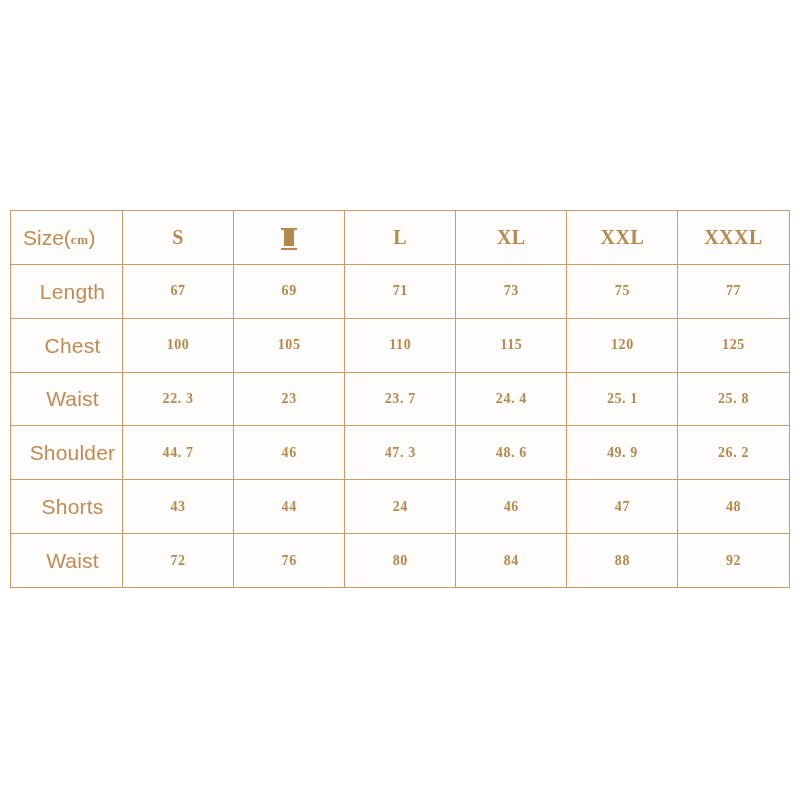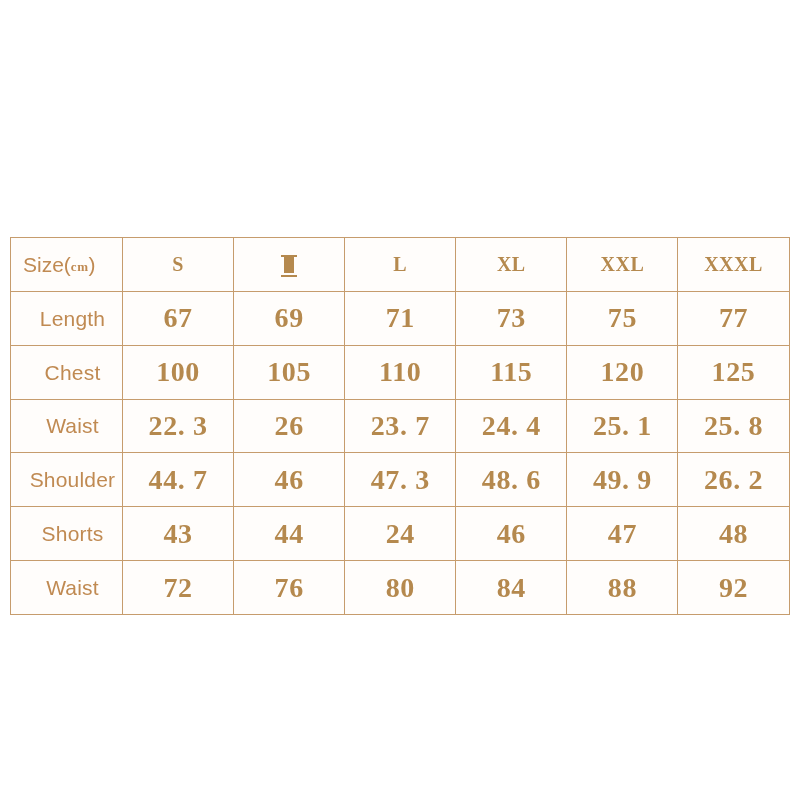--- a/index.html
+++ b/index.html
@@ -23,21 +23,20 @@
     width: 779px;
     height: 378px;
   }
 
   table.size-chart {
     width: 779px;
     height: 378px;
     border-collapse: collapse;
     table-layout: fixed;
     background: #22c55e;
-    margin-top: 27px;
   }
 
   table.size-chart td {
     border: 1.4px solid #c69c6d;
     text-align: center;
     vertical-align: middle;
     padding: 0;
     height: 47.25px;
     background: #fffdfb;
   }
@@ -92,21 +91,21 @@
     top: 2px;
     transform: translateX(-50%);
     width: 16px;
     height: 18px;
     border-top: 2.5px solid #b5894e;
     border-bottom: 2.5px solid #b5894e;
   }
 
   .num {
     font-family: "Liberation Serif", serif;
-    font-size: 28px;
+    font-size: 14px;
     font-weight: 700;
     color: #b5894e;
     letter-spacing: 0.6px;
     line-height: 1;
     display: block;
   }
 
   .sizecm {
     font-family: "Liberation Sans", sans-serif;
     font-size: 21px;
@@ -214,21 +213,21 @@
           </td>
         </tr>
         <tr>
           <td>
             <span class="lbl">Waist</span>
           </td>
           <td>
             <span class="num">22. 3</span>
           </td>
           <td>
-            <span class="num">26</span>
+            <span class="num">23</span>
           </td>
           <td>
             <span class="num">23. 7</span>
           </td>
           <td>
             <span class="num">24. 4</span>
           </td>
           <td>
             <span class="num">25. 1</span>
           </td>

